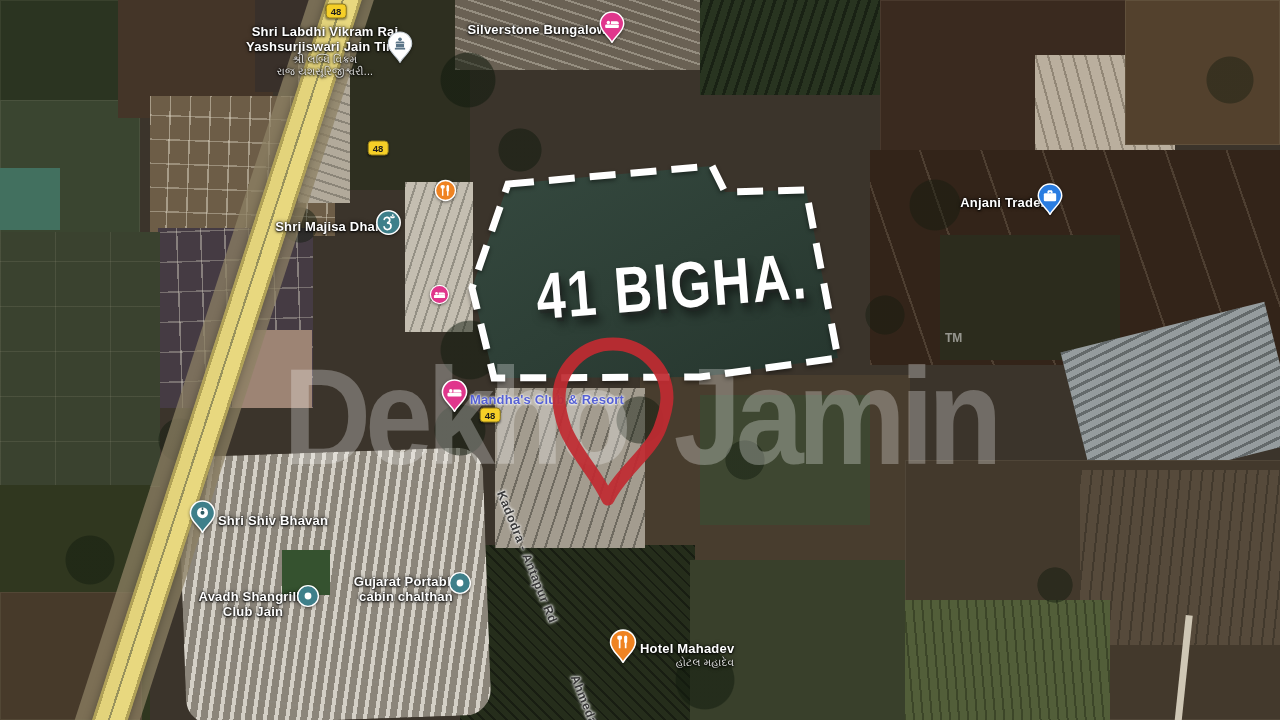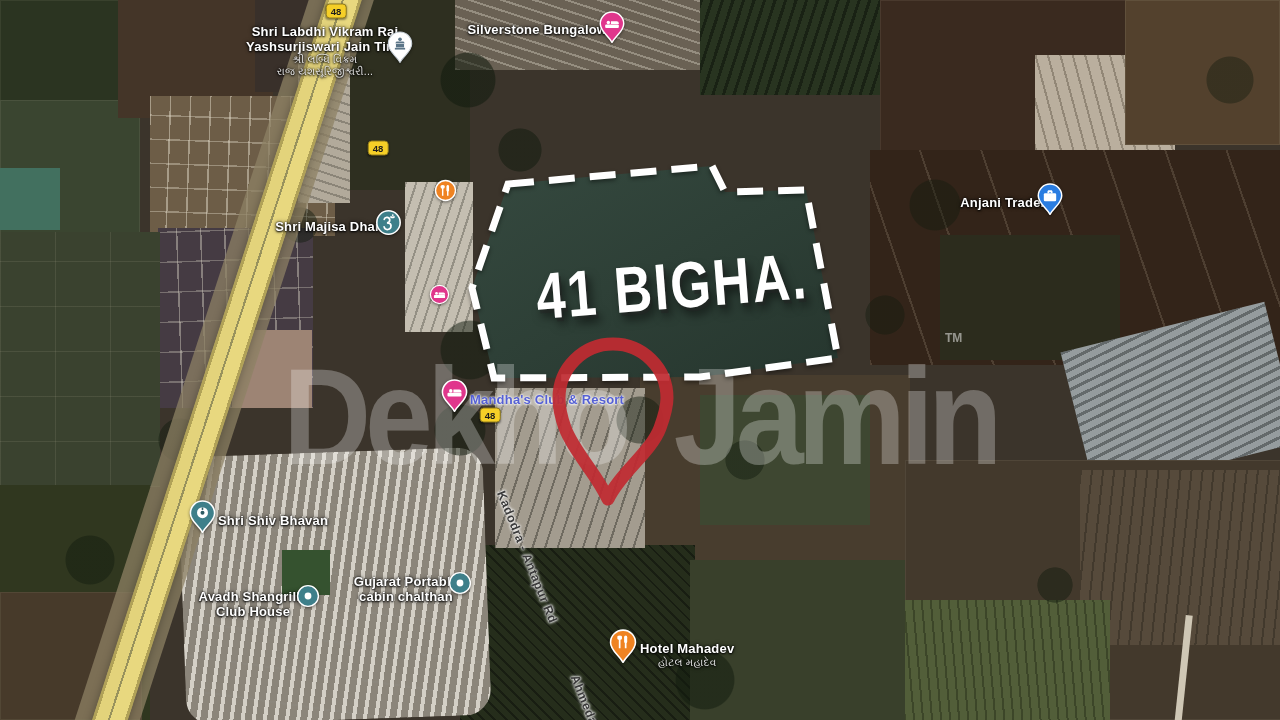--- a/index.html
+++ b/index.html
@@ -224,21 +224,21 @@
         <rect x="11.3" y="6.8" width="1.4" height="2.2" fill="#2c5a62"></rect>
       </svg>
   </div>
   <div class="poi" style="left:218px;top:516px;transform:translateY(-50%)">
     <div class="poi-text">Shri Shiv Bhavan</div>
   </div>
 
   <div class="poi" style="left:253px;top:599px;transform:translate(-50%,-50%)">
     <div class="poi-text">
       <div>Avadh Shangrilla</div>
-      <div>Club House</div>
+      <div>Club Jain</div>
     </div>
   </div>
   <div class="poi" style="left:296px;top:584px">
     <svg class="pin-svg" width="24" height="24" viewBox="0 0 24 24">
         <circle cx="12" cy="12" r="10.4" fill="#3e7f8a" stroke="#fff" stroke-width="1.4"></circle>
         <circle cx="12" cy="12" r="3.4" fill="#fff"></circle>
       </svg>
   </div>
 
   <div class="poi" style="left:406px;top:584px;transform:translate(-50%,-50%)">
@@ -259,21 +259,21 @@
         <path d="M12 1C5.9 1 1 5.9 1 12c0 7.2 7.4 10.8 11 17.5C15.6 22.8 23 19.2 23 12 23 5.9 18.1 1 12 1Z" fill="#ef8322" stroke="#fff" stroke-width="1.4"></path>
         <g fill="#fff">
           <rect x="8.3" y="6" width="1.5" height="11"></rect>
           <rect x="7" y="6" width="4.1" height="3.4" rx="1"></rect>
           <rect x="13" y="6" width="2.7" height="6.5" rx="1.3"></rect>
           <rect x="13.6" y="6" width="1.5" height="11"></rect>
         </g>
       </svg>
   </div>
   <div class="poi" style="left:640px;top:650px;transform:translateY(-50%)">
-    <div class="poi-text" style="text-align:center">
+    <div class="poi-text" style="text-align:right">
       <div>Hotel Mahadev</div>
       <div class="poi-sub">હોટલ મહાદેવ</div>
     </div>
   </div>
 
   <div class="roadname" style="left:527px;top:557px;transform:translate(-50%,-50%) rotate(68deg)">Kadodra - Antapur Rd</div>
   <div class="roadname" style="left:584px;top:700px;transform:translate(-50%,-50%) rotate(68deg)">Ahmeda</div>
 
   <svg class="overlay z-dash" width="1280" height="720" style="filter:drop-shadow(0 2px 2px rgba(0,0,0,.45))">
     <polygon points="508,184 712,166 725,192 806,190 838,358 700,377 494,378 472,288" fill="none" stroke="#ffffff" stroke-width="7" stroke-dasharray="26 15"></polygon>

